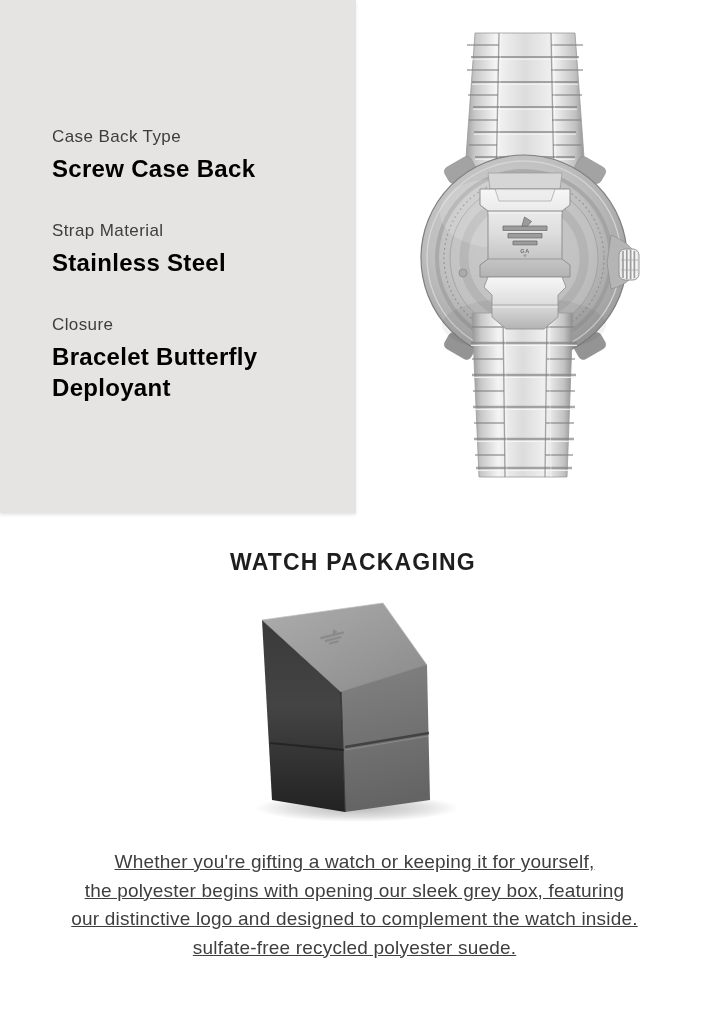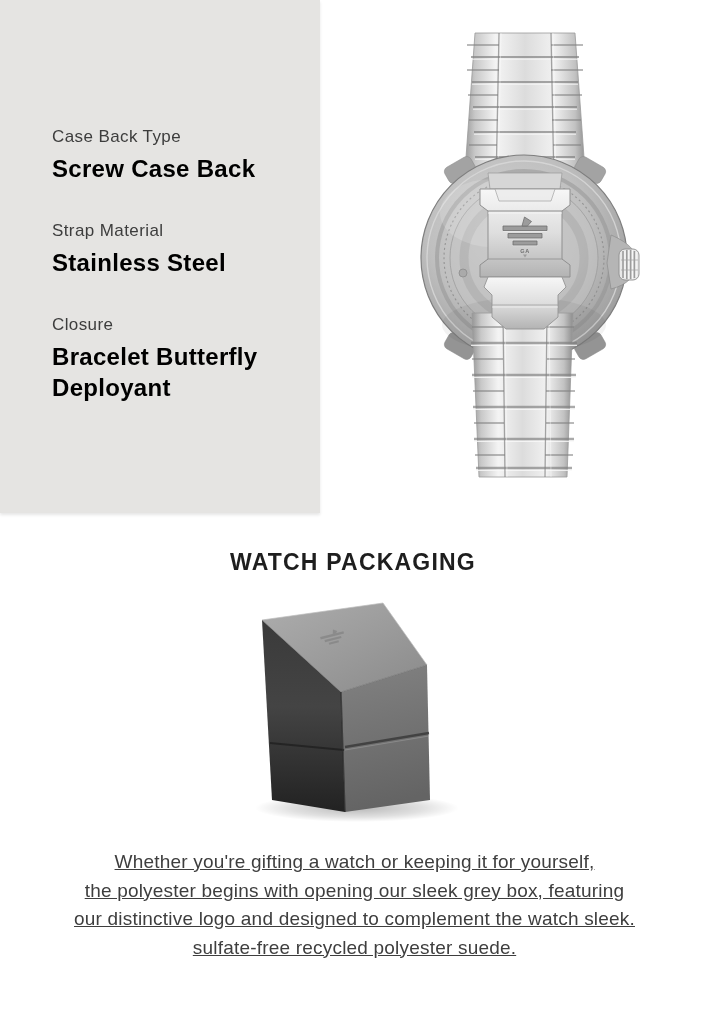--- a/index.html
+++ b/index.html
@@ -4,21 +4,21 @@
 <style>
   html,body{margin:0;padding:0;background:#ffffff;}
   #page{
     position:relative;width:709px;height:1024px;overflow:hidden;
     background:#ffffff;
     font-family:"Liberation Sans", sans-serif;
     -webkit-font-smoothing:antialiased;
   }
   
   .spec-panel{
-    position:absolute;left:0;top:0;width:320px;height:513px;
+    position:absolute;left:0;top:0;width:356px;height:513px;
     background:#e5e4e2;
     box-shadow:0 2px 3px rgba(0,0,0,0.10);
     box-sizing:border-box;
     padding:126px 28px 0 52px;
   }
   .spec-group{margin-bottom:36px;}
   .spec-label{
     font-size:17px;line-height:22px;color:#3d3d3d;letter-spacing:0.4px;
   }
   .spec-value{
@@ -247,17 +247,17 @@
         <path d="M-8.5,-1 h17 v2.2 h-17 z"></path>
         <path d="M-5,2.6 h10 v2 h-10 z"></path>
         <path d="M1,-5 l1.2,-4.2 l3.8,2.5 l-2.1,2.3 z"></path>
       </g>
     </svg>
   </div>
 
   <div class="packaging-desc">
     <span class="desc-line">Whether you're gifting a watch or keeping it for yourself,</span>
     <span class="desc-line">the polyester begins with opening our sleek grey box, featuring</span>
-    <span class="desc-line">our distinctive logo and designed to complement the watch sleek.</span>
+    <span class="desc-line">our distinctive logo and designed to complement the watch inside.</span>
     <span class="desc-line">sulfate-free recycled polyester suede.</span>
   </div>
 
 </div>
 
 </body></html>

